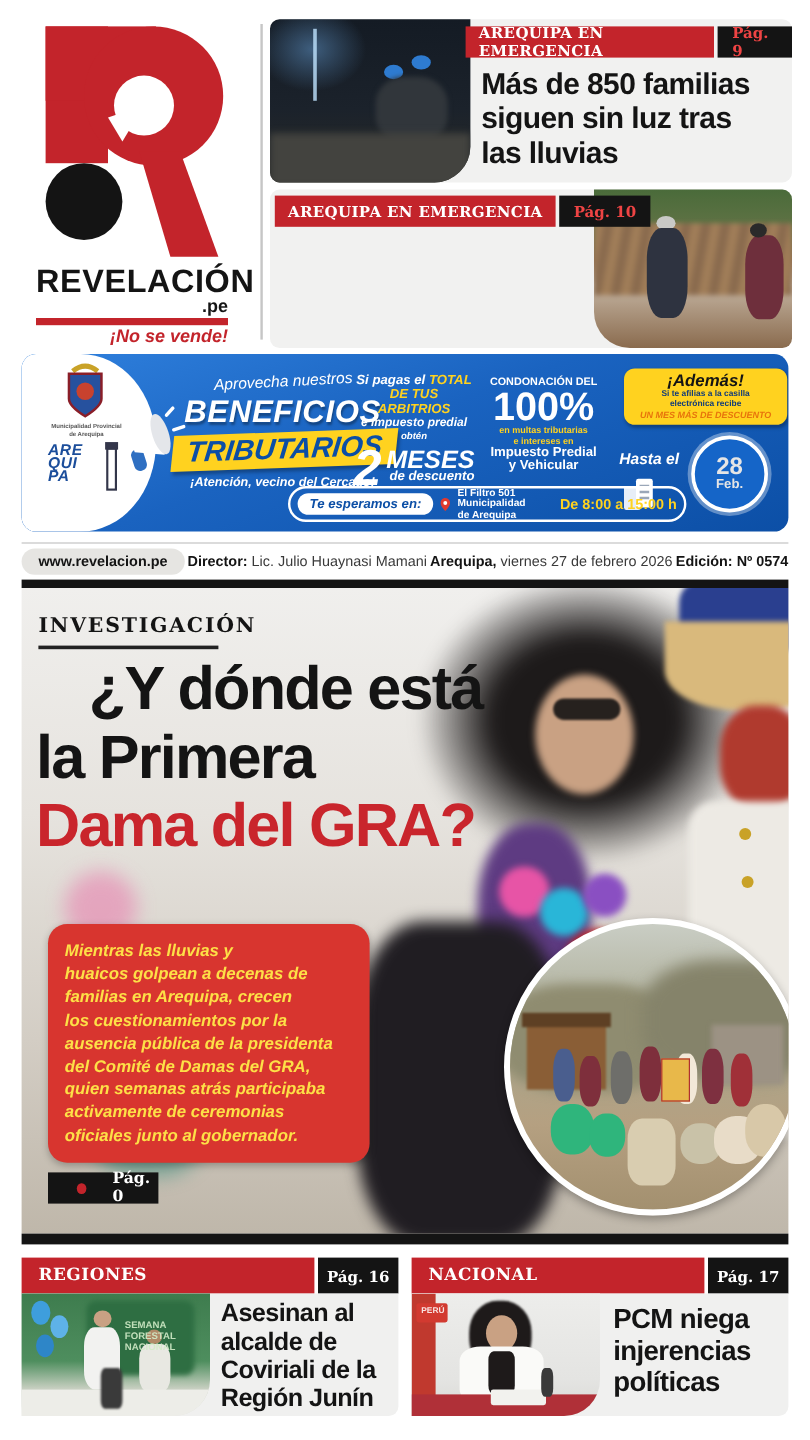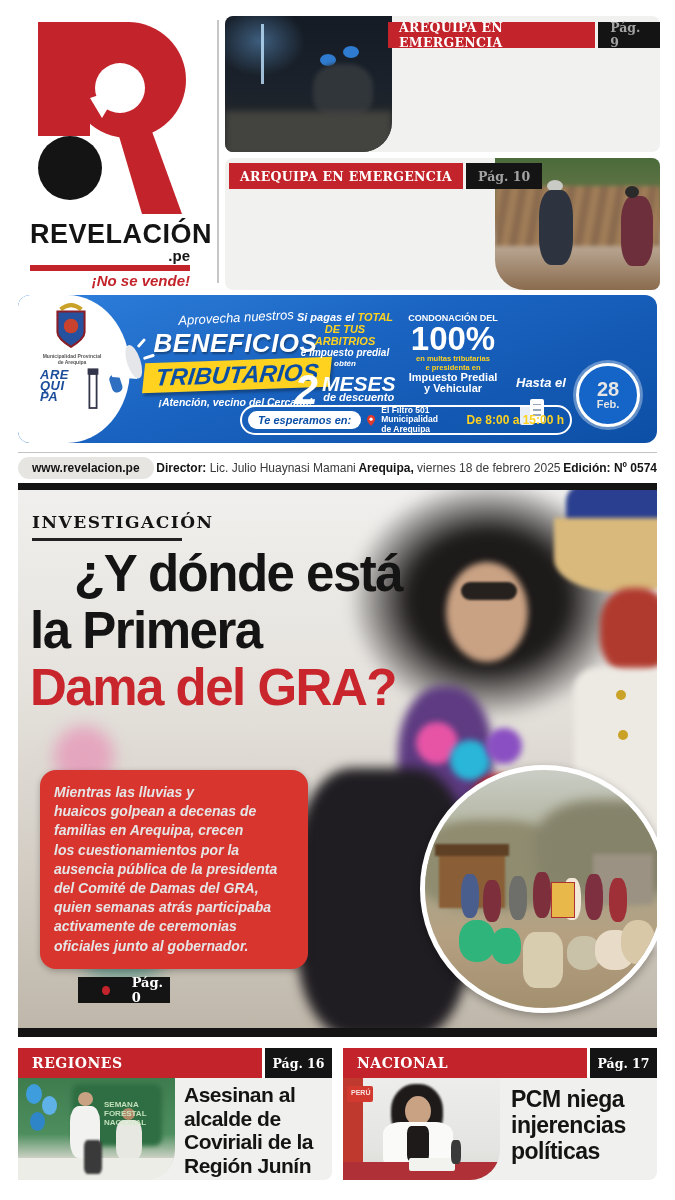--- a/index.html
+++ b/index.html
@@ -23,21 +23,21 @@
   .story-t2{left:225px;top:158px;width:435px;height:132px;}
   .panel{position:absolute;inset:0;background:#F1F1F0;border-radius:8px;}
   .s-img{position:absolute;overflow:hidden;}
   .t1-img{left:0;top:0;width:167px;height:136px;border-radius:8px 0 30px 8px;}
   .t2-img{left:270px;top:0;width:165px;height:132px;border-radius:0 8px 8px 30px;}
   .tag-row{position:absolute;display:flex;gap:3px;height:26px;}
   .t1-tags{left:163px;top:6px;}
   .t2-tags{left:4px;top:5px;}
   .tag-red{background:#C3242B;color:#fff;font-family:"DejaVu Serif",serif;font-weight:bold;
            font-size:12.5px;letter-spacing:.3px;display:flex;align-items:center;padding:0 11px;}
-  .tag-page{background:#141414;color:#a3a3a3;font-family:"DejaVu Serif",serif;font-weight:bold;
+  .tag-page{background:#141414;color:#ef4444;font-family:"DejaVu Serif",serif;font-weight:bold;
             font-size:12.5px;display:flex;align-items:center;padding:0 12px;}
   .t1-headline{left:176px;top:40px;width:255px;font-size:25px;line-height:29px;
                font-weight:bold;letter-spacing:-.5px;}
   .t2-headline{left:6px;top:36px;width:262px;font-size:25px;line-height:29px;
                font-weight:bold;letter-spacing:-.5px;}
 
   
   .banner{left:18px;top:295px;width:639px;height:148px;border-radius:12px;overflow:hidden;
           background:linear-gradient(160deg,#2F80DD 0%,#1A63C0 45%,#0C4FA6 100%);}
   .b-white{position:absolute;left:0;top:0;width:112px;height:148px;background:#fff;
@@ -107,24 +107,24 @@
   
   .main{left:18px;top:490px;width:639px;height:538px;overflow:hidden;
         background:linear-gradient(180deg,#F0EFED 0%,#E6E3DE 35%,#D3CDC4 70%,#BFB7AA 100%);}
   .blob{position:absolute;pointer-events:none;}
   .kicker{left:14px;top:22px;font-family:"DejaVu Serif",serif;font-weight:bold;font-size:17px;
           letter-spacing:1.5px;}
   .kicker-line{left:14px;top:48px;width:150px;height:3px;background:#222;}
   .hl{left:12px;font-size:51px;font-weight:bold;letter-spacing:-1.5px;line-height:56px;}
   .hl1{top:56px;margin-left:44px;} .hl2{top:113px;} .hl3{top:170px;color:#C9252C;}
   .summary-box{left:22px;top:280px;width:240px;background:#D8352F;border-radius:16px;
-               padding:13px 14px;color:#e5e5e5;font-weight:bold;font-style:italic;
+               padding:13px 14px;color:#fde047;font-weight:bold;font-style:italic;
                font-size:14px;line-height:19.2px;box-shadow:0 2px 6px rgba(0,0,0,.25);}
   .pag0{left:22px;top:487px;width:92px;height:26px;background:#141414;display:flex;
-        align-items:center;gap:22px;padding-left:24px;box-sizing:border-box;margin-left:38px;}
+        align-items:center;gap:22px;padding-left:24px;box-sizing:border-box;}
   .pag0-dot{width:9px;height:9px;border-radius:50%;background:#C3242B;}
   .pag0-txt{color:#fff;font-weight:bold;font-size:13px;font-family:"DejaVu Serif",serif;}
   .inset{left:402px;top:275px;width:238px;height:238px;border-radius:50%;border:5px solid #fff;
          overflow:hidden;background:linear-gradient(180deg,#C9CDC4 0%,#A8A78E 40%,#B5A081 70%,#A3906F 100%);
          box-shadow:0 3px 8px rgba(0,0,0,.3);}
   .sep-black{left:18px;top:1028px;width:639px;height:9px;background:#141414;}
 
   
   .bs{width:314px;height:132px;}
   .bs-left{left:18px;top:1048px;} .bs-right{left:343px;top:1048px;}
@@ -170,20 +170,23 @@
       <div class="blob" style="left:36px;top:8px;width:3px;height:60px;background:#BFE3FF;opacity:.8;"></div>
       <div class="blob" style="left:95px;top:38px;width:16px;height:12px;border-radius:50%;background:#2E7BD0;"></div>
       <div class="blob" style="left:118px;top:30px;width:16px;height:12px;border-radius:50%;background:#2E7BD0;"></div>
       <div class="blob" style="left:88px;top:48px;width:60px;height:55px;border-radius:40%;background:#31363B;filter:blur(2px);"></div>
       <div class="blob" style="left:0;top:95px;width:167px;height:45px;background:#43433F;filter:blur(3px);"></div>
     </div>
     <div class="tag-row t1-tags">
       <div class="tag-red">AREQUIPA EN EMERGENCIA</div>
       <div class="tag-page">Pág. 9</div>
     </div>
+    <div class="abs t1-headline prewrap">Más de 850 familias
+siguen sin luz tras
+las lluvias</div>
   </div>
 
   <div class="abs story-t2">
     <div class="panel"></div>
     <div class="s-img t2-img" style="background:linear-gradient(180deg,#4A6B3A 0%,#5E7244 22%,#8A6B4E 45%,#96765280 60%,#8A6B4E 100%);">
       <div class="blob" style="left:0;top:28px;width:165px;height:60px;background:repeating-linear-gradient(100deg,#A07D58 0 8px,#8A6B4E 8px 16px);filter:blur(2px);"></div>
       <div class="blob" style="left:52px;top:22px;width:16px;height:12px;border-radius:50%;background:#C9C9C6;"></div>
       <div class="blob" style="left:44px;top:32px;width:34px;height:75px;border-radius:35%;background:#2E3340;"></div>
       <div class="blob" style="left:126px;top:38px;width:32px;height:70px;border-radius:35%;background:#6E2F3C;"></div>
       <div class="blob" style="left:130px;top:28px;width:14px;height:12px;border-radius:50%;background:#2A2A2A;"></div>
@@ -230,36 +233,42 @@
     <div class="b-title2">TRIBUTARIOS</div>
     <div class="b-sub">¡Atención, vecino del Cercado!</div>
 
     <div class="b-o1">
       <div class="o1-l1"><span>Si pagas el</span> <span class="o1-yellow">TOTAL</span></div>
       <div class="o1-l1 o1-yellow">DE TUS ARBITRIOS</div>
       <div class="o1-l3">e impuesto predial</div>
       <div class="o1-obten">obtén</div>
       <div class="o1-big">
         <span class="o1-num">2</span>
-        <span style="margin-left:4px;text-align:center;">
+        <span style="margin-left:4px;text-align:right;">
           <div class="o1-meses">MESES</div>
           <div class="o1-tail">de descuento</div>
         </span>
       </div>
     </div>
 
     <div class="b-o2">
       <div class="o2-label">CONDONACIÓN DEL</div>
       <div class="o2-value">100%</div>
       <div class="o2-d">en multas tributarias</div>
-      <div class="o2-d">e presidenta en</div>
+      <div class="o2-d">e intereses en</div>
       <div class="o2-b">Impuesto Predial</div>
       <div class="o2-b">y Vehicular</div>
     </div>
 
+    <div class="b-extra">
+      <div class="extra-badge">¡Además!</div>
+      <div class="extra-l">Si te afilias a la casilla</div>
+      <div class="extra-l">electrónica recibe</div>
+      <div class="extra-l3">UN MES MÁS DE DESCUENTO</div>
+    </div>
 
     <div class="b-hasta">Hasta el</div>
     <svg class="b-docs" viewBox="0 0 30 34">
       <rect x="2" y="10" width="14" height="20" rx="2" fill="#fff" opacity=".9"></rect>
       <rect x="12" y="4" width="14" height="24" rx="2" fill="#fff"></rect>
       <path d="M15 10 H23 M15 15 H23 M15 20 H23" stroke="#9AA7B8" stroke-width="2"></path>
     </svg>
     <div class="b-seal">
       <div class="seal-day">28</div>
       <div class="seal-month">Feb.</div>
@@ -281,21 +290,21 @@
 
   <div class="abs info-line"></div>
   <div class="abs info-row">
     <span class="info-pill">www.revelacion.pe</span>
     <span>
       <span class="lab">Director:</span>
       <span class="val">Lic. Julio Huaynasi Mamani</span>
     </span>
     <span>
       <span class="lab">Arequipa,</span>
-      <span class="val">viernes 18 de febrero 2025</span>
+      <span class="val">viernes 27 de febrero 2026</span>
     </span>
     <span>
       <span class="lab">Edición:</span>
       <span class="lab">Nº 0574</span>
     </span>
   </div>
   <div class="abs info-black"></div>
 
   <div class="abs main">
 

